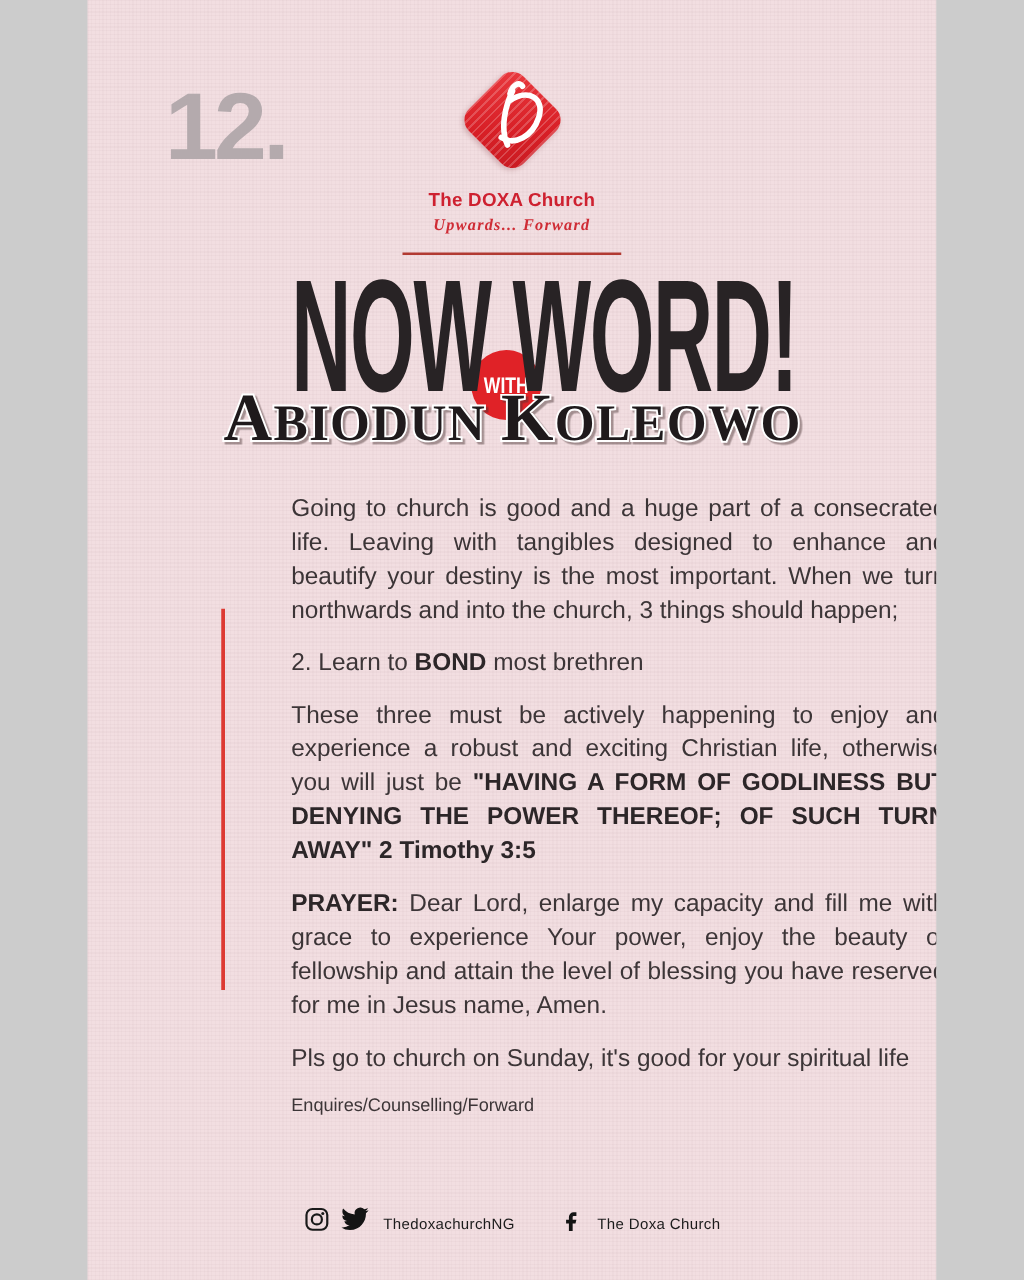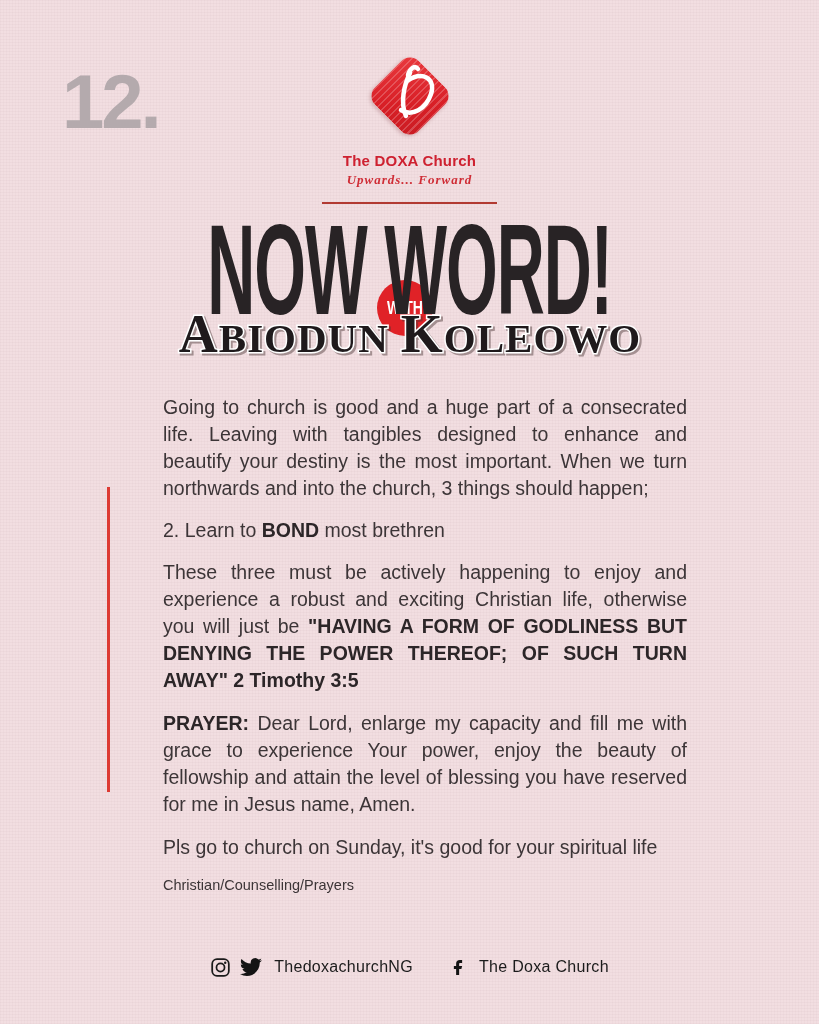--- a/index.html
+++ b/index.html
@@ -1,18 +1,18 @@
 <!DOCTYPE html>
 <html><head>
 <meta charset="utf-8">
 <style>
   html,body{margin:0;padding:0;background:#ccc;}
   .page{
     position:relative;
-    width:819px;height:1024px;
+    width:679px;height:1024px;
     margin:0 auto;
     overflow:hidden;
     background-color:#f2dee1;
     background-image:
       repeating-linear-gradient(0deg, rgba(180,150,156,0.07) 0 1px, rgba(0,0,0,0) 1px 3px),
       repeating-linear-gradient(90deg, rgba(180,150,156,0.06) 0 1px, rgba(0,0,0,0) 1px 3px);
     font-family:"Liberation Sans", sans-serif;
     color:#3c3537;
   }
   
@@ -59,21 +59,21 @@
   .body p{margin:16px;}
   .just{text-align:justify;}
   .body b{color:#2c2628;}
   .list{margin-top:6px;line-height:25px;}
   .warning{margin-top:14px;}
   .prayer{margin-top:-3px;}
   .closing{margin-top:1px;}
   .contact-label{margin-top:6px;font-size:14.5px;line-height:17px;}
   .phone{font-size:20.5px;font-weight:bold;line-height:22px;letter-spacing:.3px;color:#2c2628;}
   
-  .footer{position:absolute;left:0;right:0;top:948px;height:38px;display:flex;align-items:center;justify-content:center;color:#191919;font-size:16px;}
+  .footer{position:absolute;left:0;right:0;top:948px;height:38px;display:flex;align-items:flex-end;justify-content:center;color:#191919;font-size:12px;}
   .footer .icon{display:flex;align-items:center;}
   .gap-s{margin-left:9px;}
   .gap-m{margin-left:12px;}
   .gap-l{margin-left:36px;}
   .footer-text{letter-spacing:.3px;color:#1b1b1b;}
 </style>
 </head>
 <body>
 
 <div class="page">
@@ -116,21 +116,21 @@
     <div class="list">
       <p><span>2. </span><span>Learn to </span><b>BOND</b><span> most brethren</span></p>
     </div>
 
     <p class="just warning"><span>These three must be actively happening to enjoy and experience a robust and exciting Christian life, otherwise you will just be </span><b>"HAVING A FORM OF GODLINESS BUT DENYING THE POWER THEREOF; OF SUCH TURN AWAY" 2 Timothy 3:5</b></p>
 
     <p class="just prayer"><b>PRAYER:</b><span> Dear Lord, enlarge my capacity and fill me with grace to experience Your power, enjoy the beauty of fellowship and attain the level of blessing you have reserved for me in Jesus name, Amen.</span></p>
 
     <p class="closing">Pls go to church on Sunday, it's good for your spiritual life</p>
 
-    <p class="contact-label">Christian/Counselling/Prayers</p>
+    <p class="contact-label">Enquires/Counselling/Forward</p>
   </div>
 
   <div class="footer">
     <span class="icon">
       <svg width="21" height="21" viewBox="0 0 24 24" fill="none" stroke="#1a1a1a" stroke-width="2">
         <rect x="2.5" y="2.5" width="19" height="19" rx="5.5"></rect>
         <circle cx="12" cy="12" r="4.6"></circle>
         <circle cx="17.4" cy="6.6" r="1.4" fill="#1a1a1a" stroke="none"></circle>
       </svg>
     </span>

